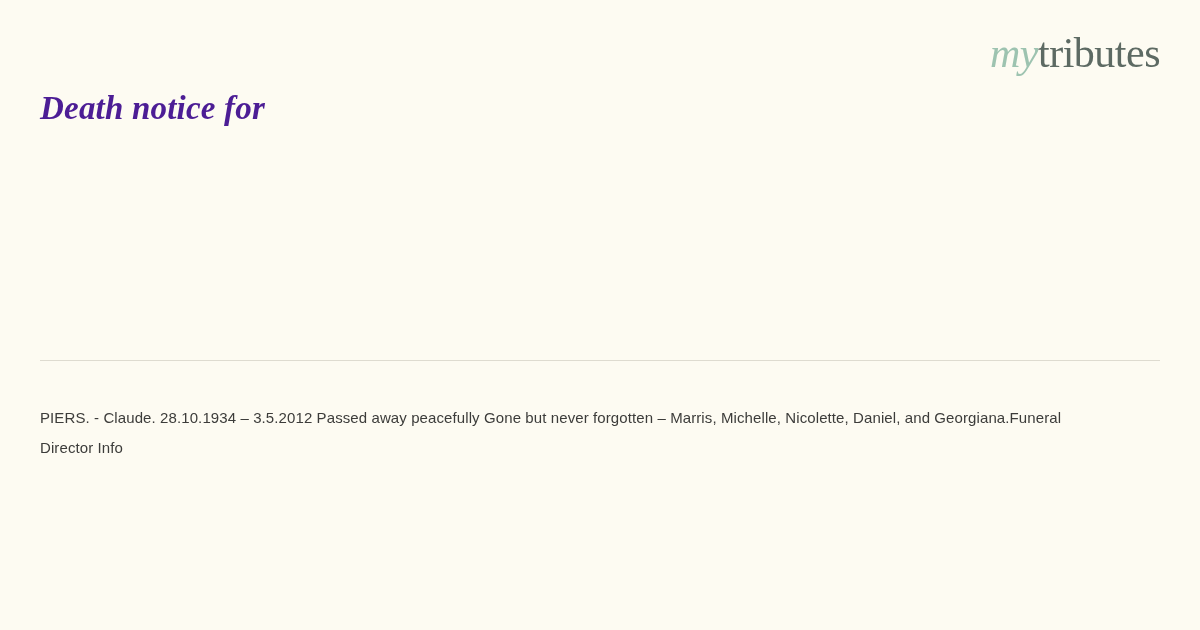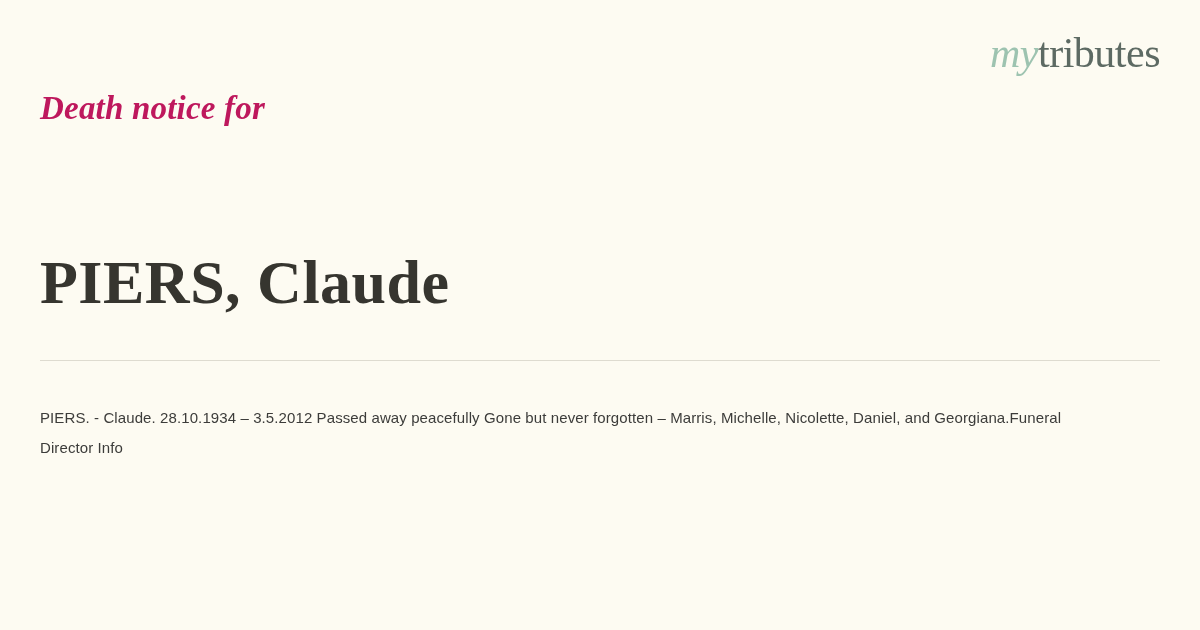--- a/index.html
+++ b/index.html
@@ -40,21 +40,21 @@
     font-weight: 400;
   }
   .eyebrow {
     position: absolute;
     left: 40px;
     top: 90px;
     font-family: "Liberation Serif", serif;
     font-style: italic;
     font-weight: 700;
     font-size: 33px;
-    color: #be185d;
+    color: #4c1d95;
     letter-spacing: 0.2px;
   }
   .title {
     position: absolute;
     left: 40px;
     top: 206px;
     font-family: "Liberation Serif", serif;
     font-weight: 700;
     font-size: 62px;
     color: #36352f;
@@ -85,19 +85,18 @@
 <body>
 
 <div class="page">
 
   <div class="brand">
     <span class="my">my</span><span class="tributes">tributes</span>
   </div>
 
   <div class="eyebrow">Death notice for</div>
 
-  <h1 class="title">PIERS, Claude</h1>
 
   <div class="divider"></div>
 
   <p class="body-text">PIERS. - Claude.  28.10.1934 – 3.5.2012 Passed away peacefully Gone but never forgotten – Marris, Michelle, Nicolette, Daniel, and Georgiana.Funeral Director Info</p>
 
 </div>
 
 </body></html>

